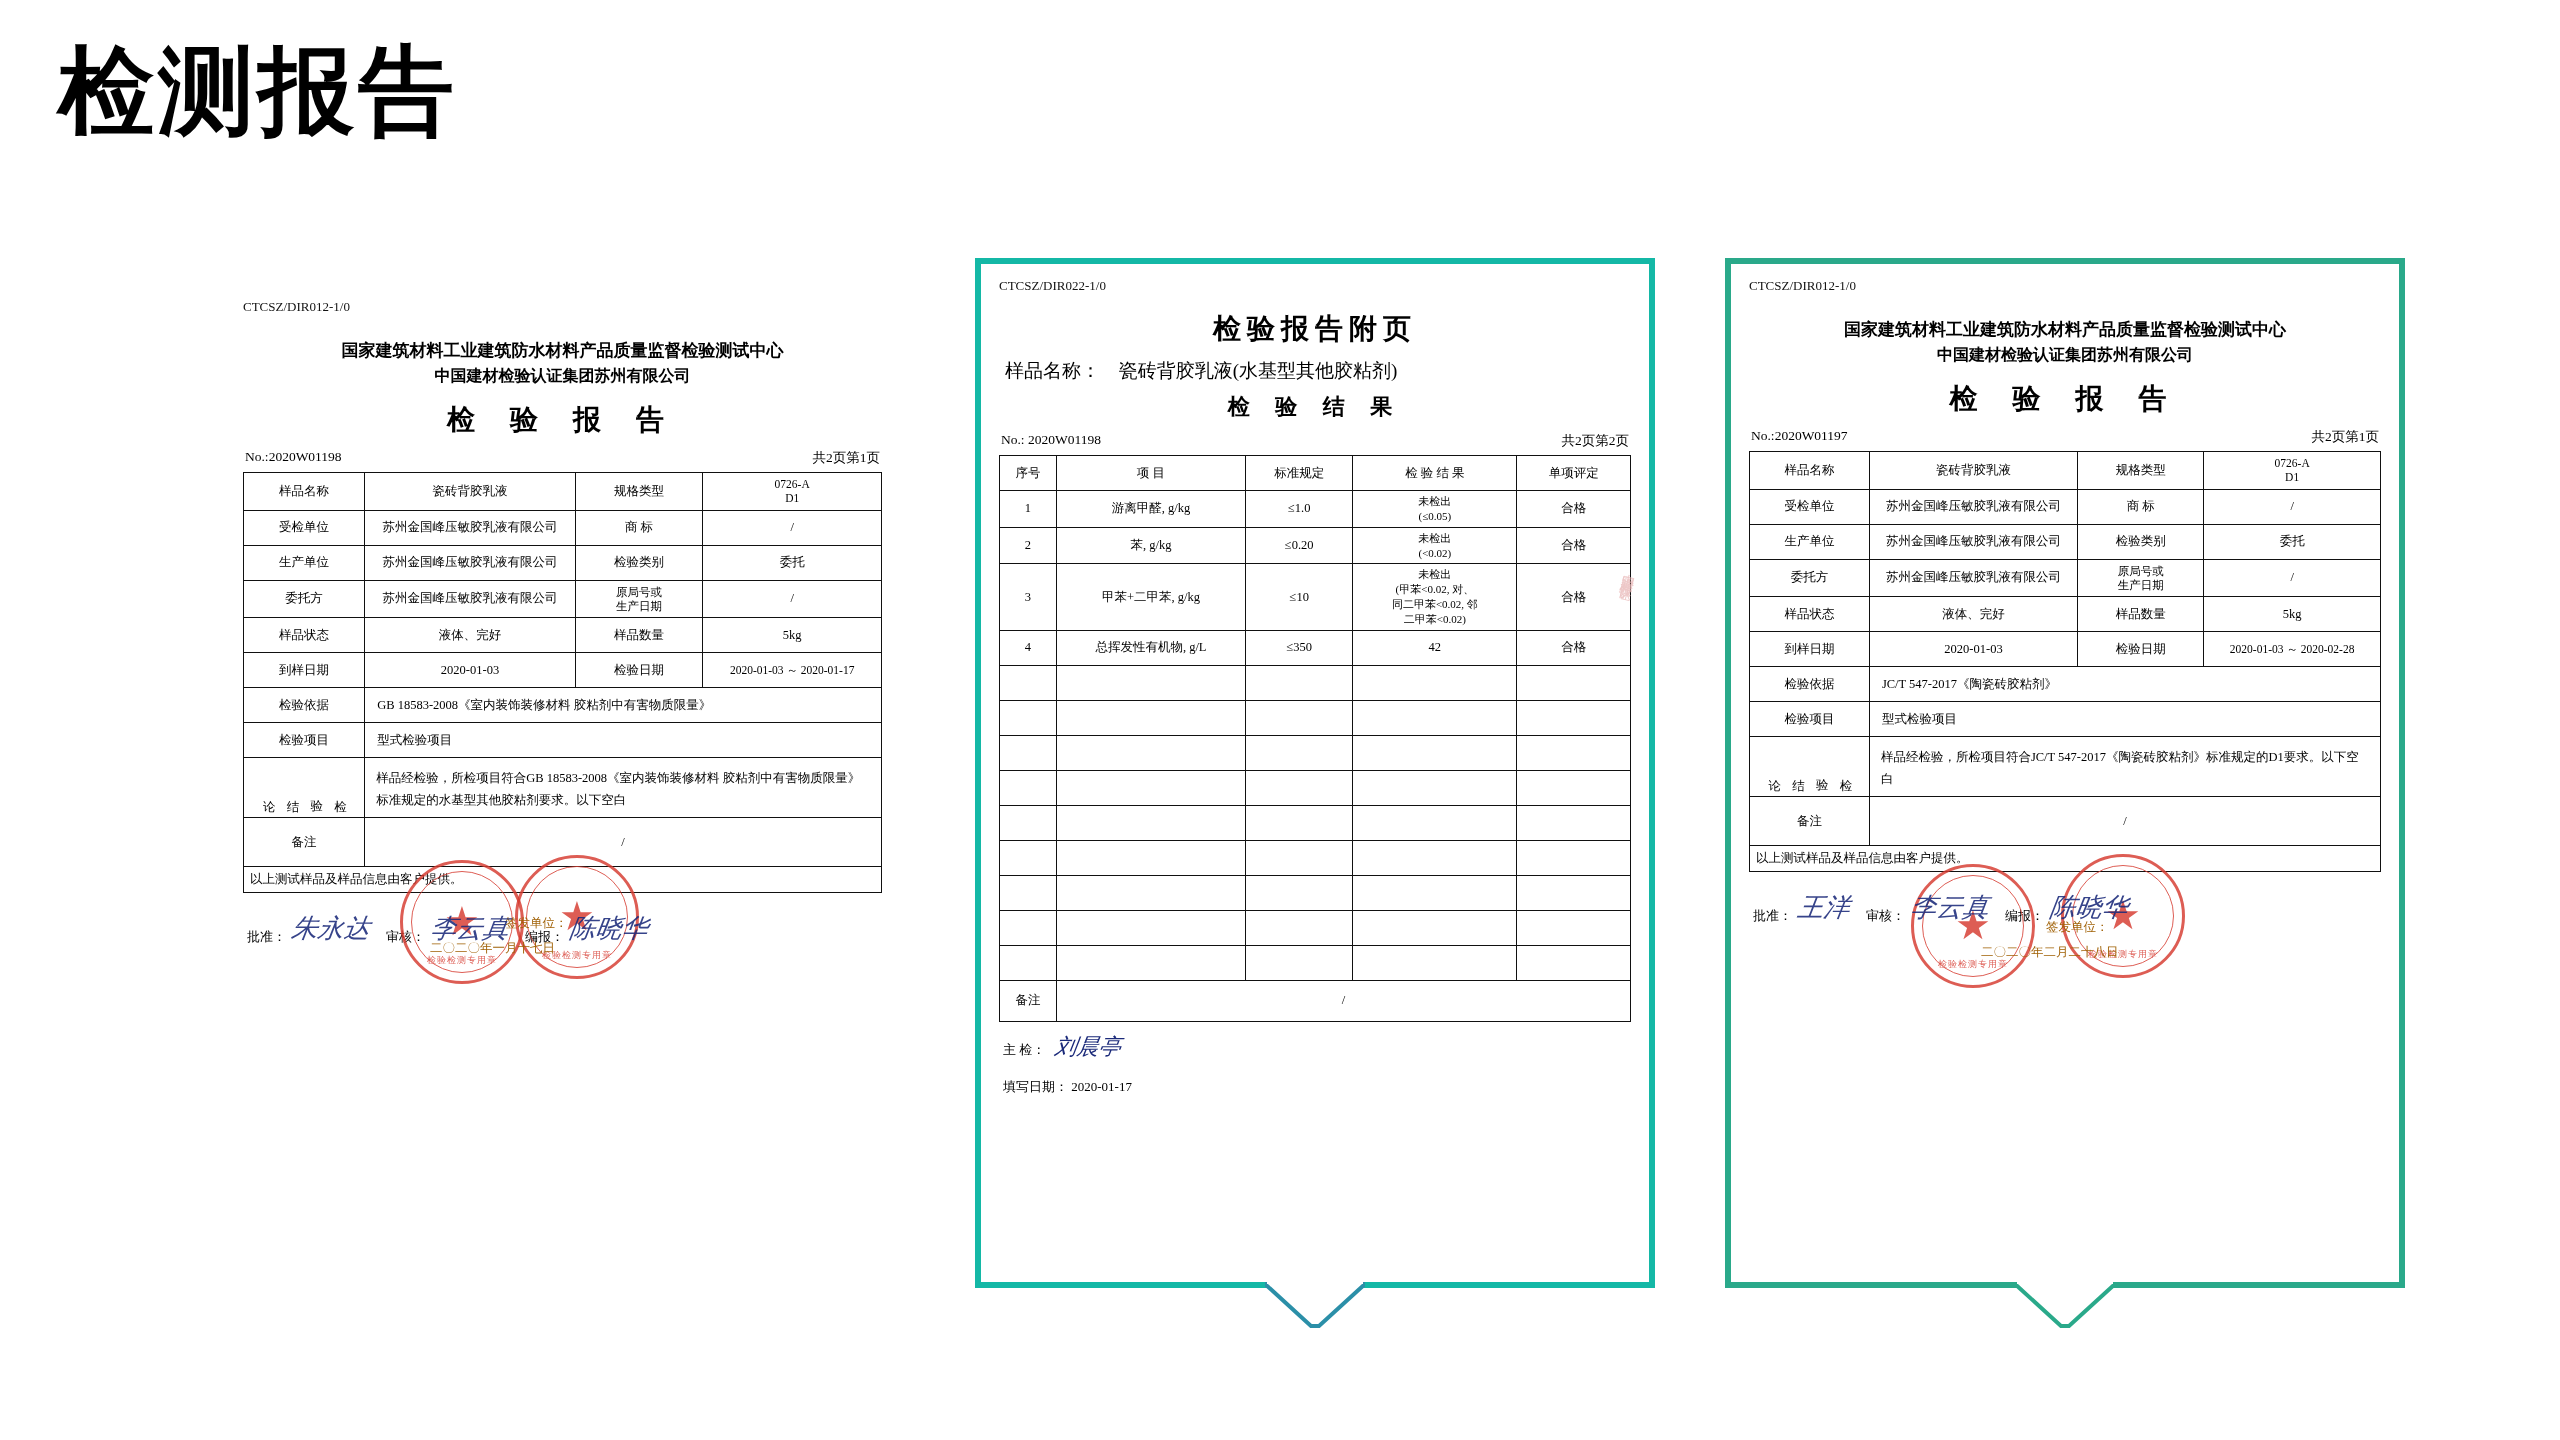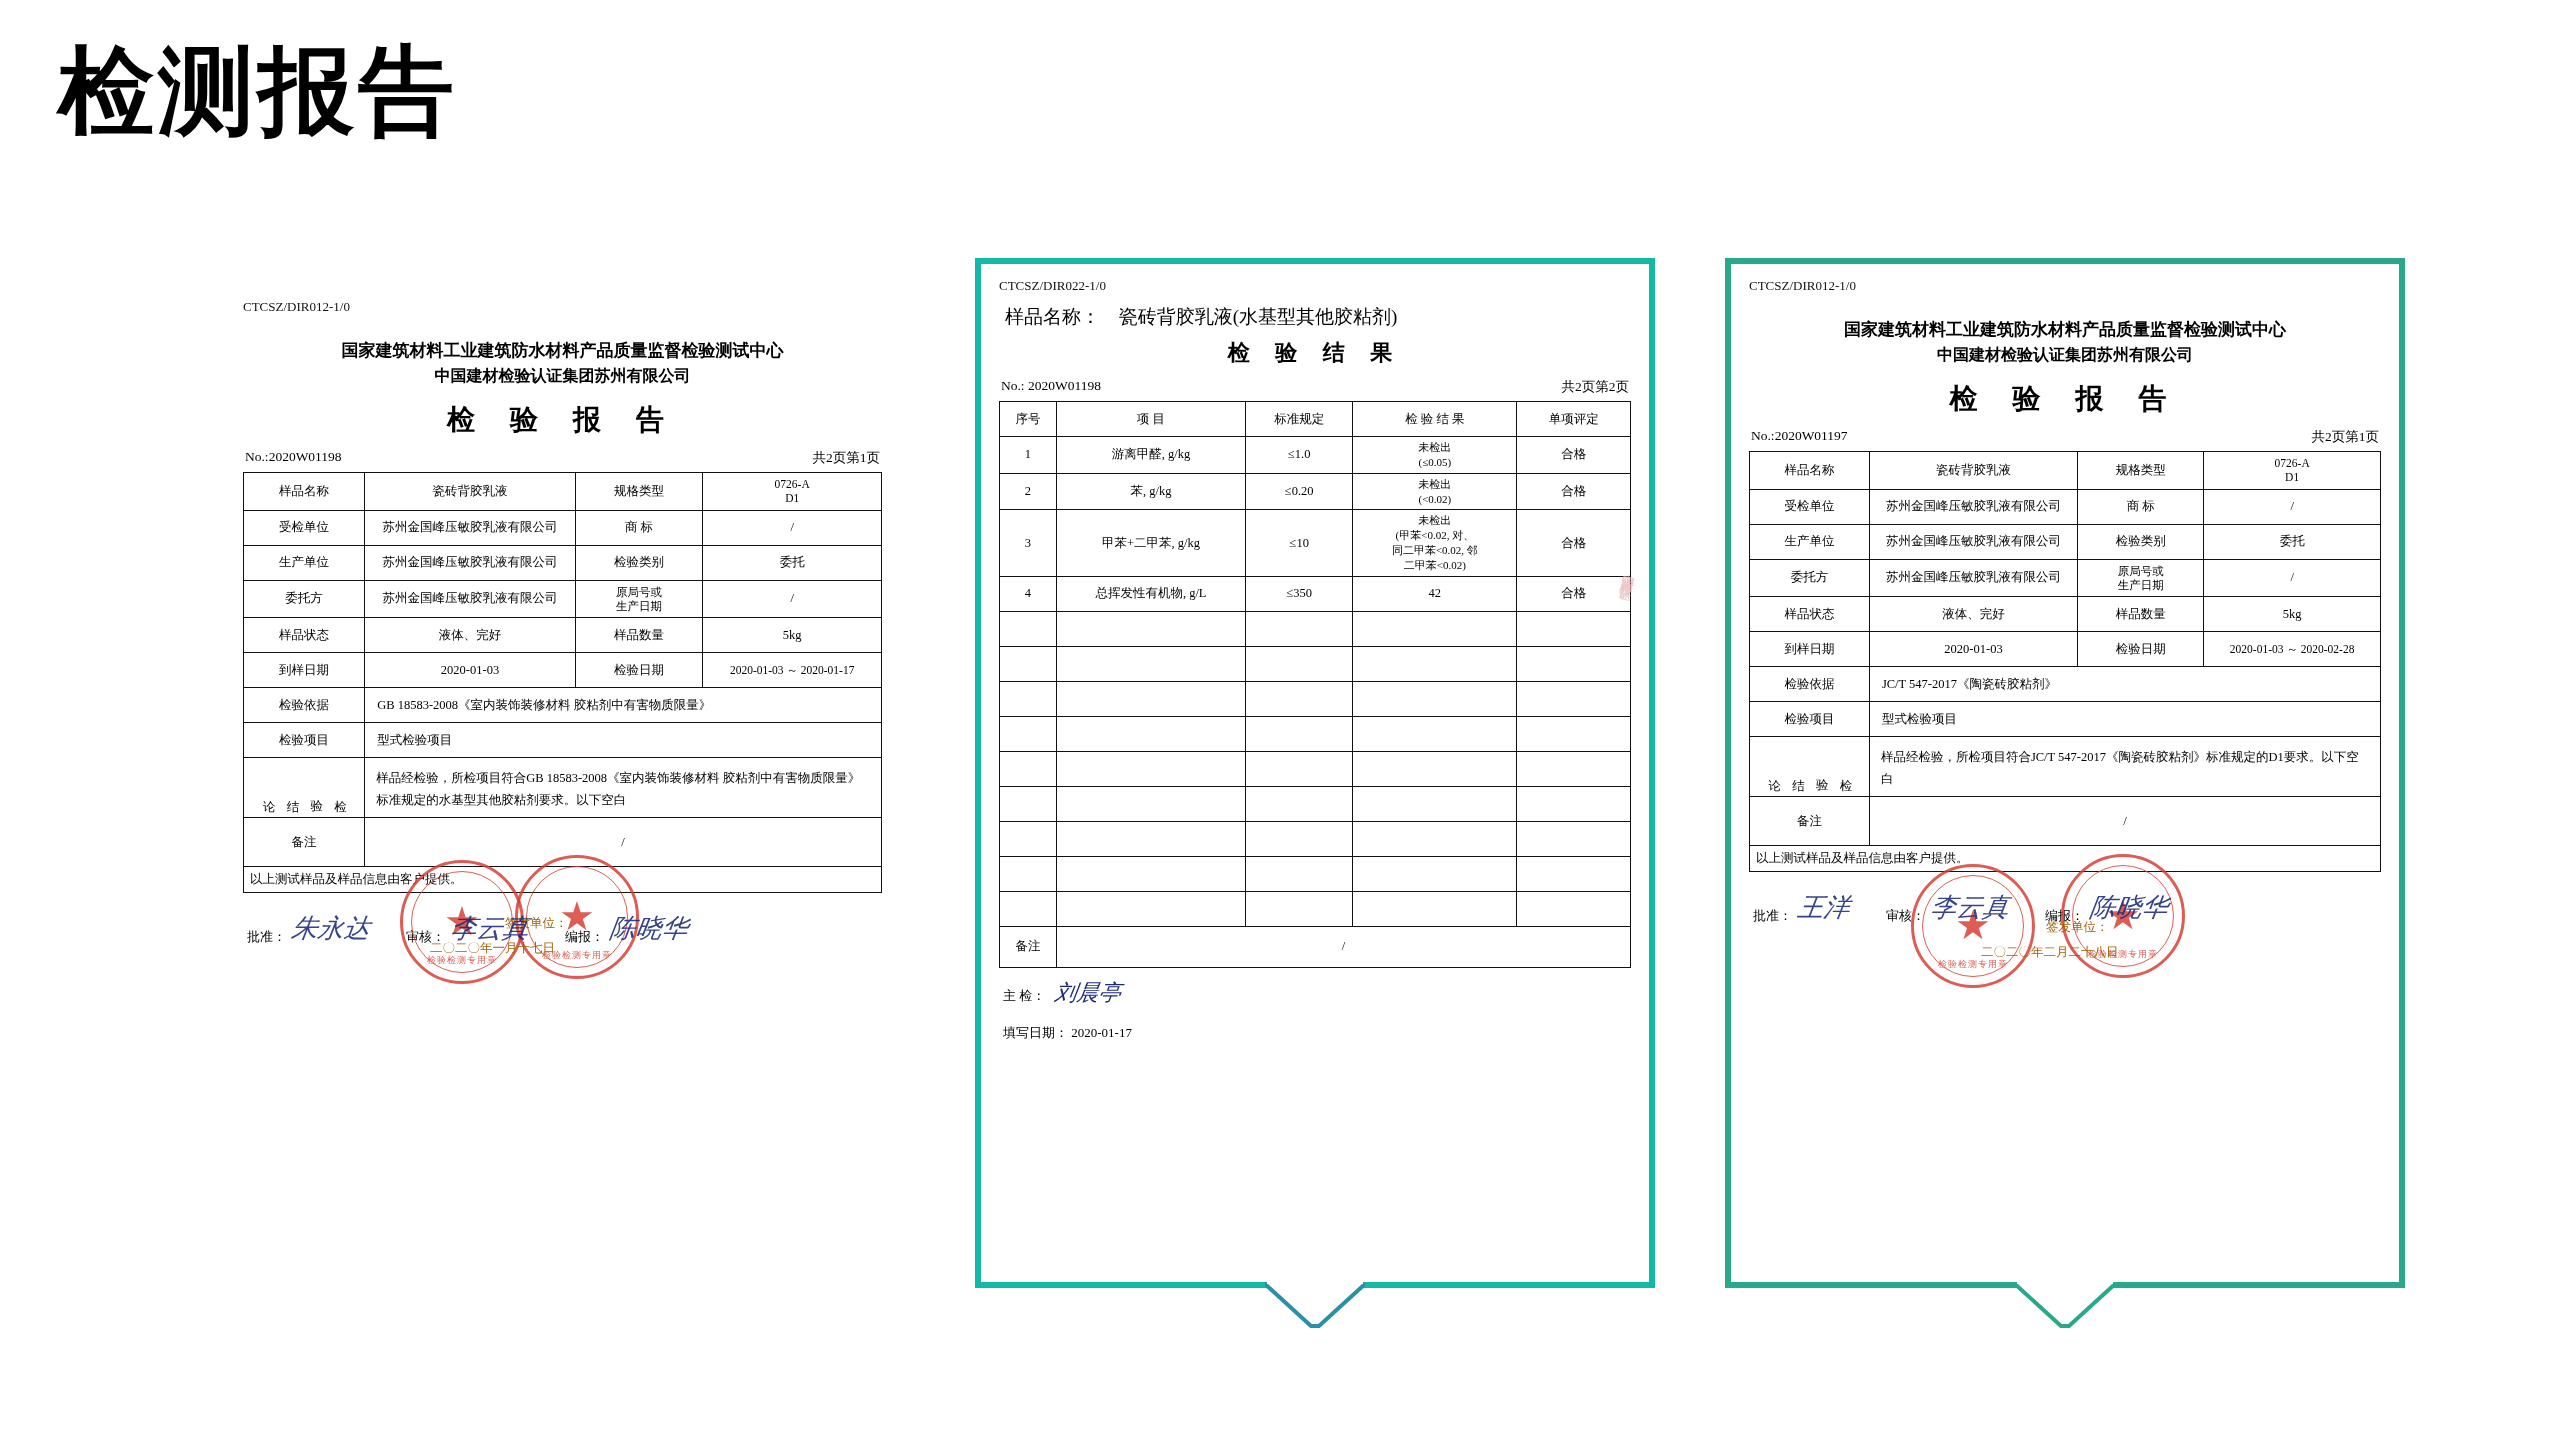--- a/index.html
+++ b/index.html
@@ -111,21 +111,21 @@
   }
   .footnote{
     font-size:12.5px;
     border:1px solid #111;
     border-top:none;
     padding:4px 6px;
   }
   .sign-row{
     display:flex;
     align-items:flex-end;
-    gap:36px;
+    gap:16px;
     font-size:13px;
     margin-top:18px;
     padding:0 4px;
   }
   .sign-row .sig{
     font-family:"Liberation Serif", serif;
     font-style:italic;
     font-size:26px;
     color:#1b2a7a;
     transform:skewX(-8deg);
@@ -334,20 +334,21 @@
         <span>编报：</span>
         <span class="sig">陈晓华</span>
       </div>
     </div>
   </div>
 </div>
 
 <div class="card framed" style="left:975px;top:258px;width:680px;height:1030px;">
   <div class="inner">
     <div class="code">CTCSZ/DIR022-1/0</div>
+    <div class="big-title nospace" style="margin-top:16px;">检验报告附页</div>
     <div class="app-head">
       <span>样品名称：</span>
       <span style="margin-left:14px;">瓷砖背胶乳液(水基型其他胶粘剂)</span>
     </div>
     <div class="app-sub">检 验 结 果</div>
     <div class="no-row">
       <span>No.: 2020W01198</span>
       <span>共2页第2页</span>
     </div>
 

